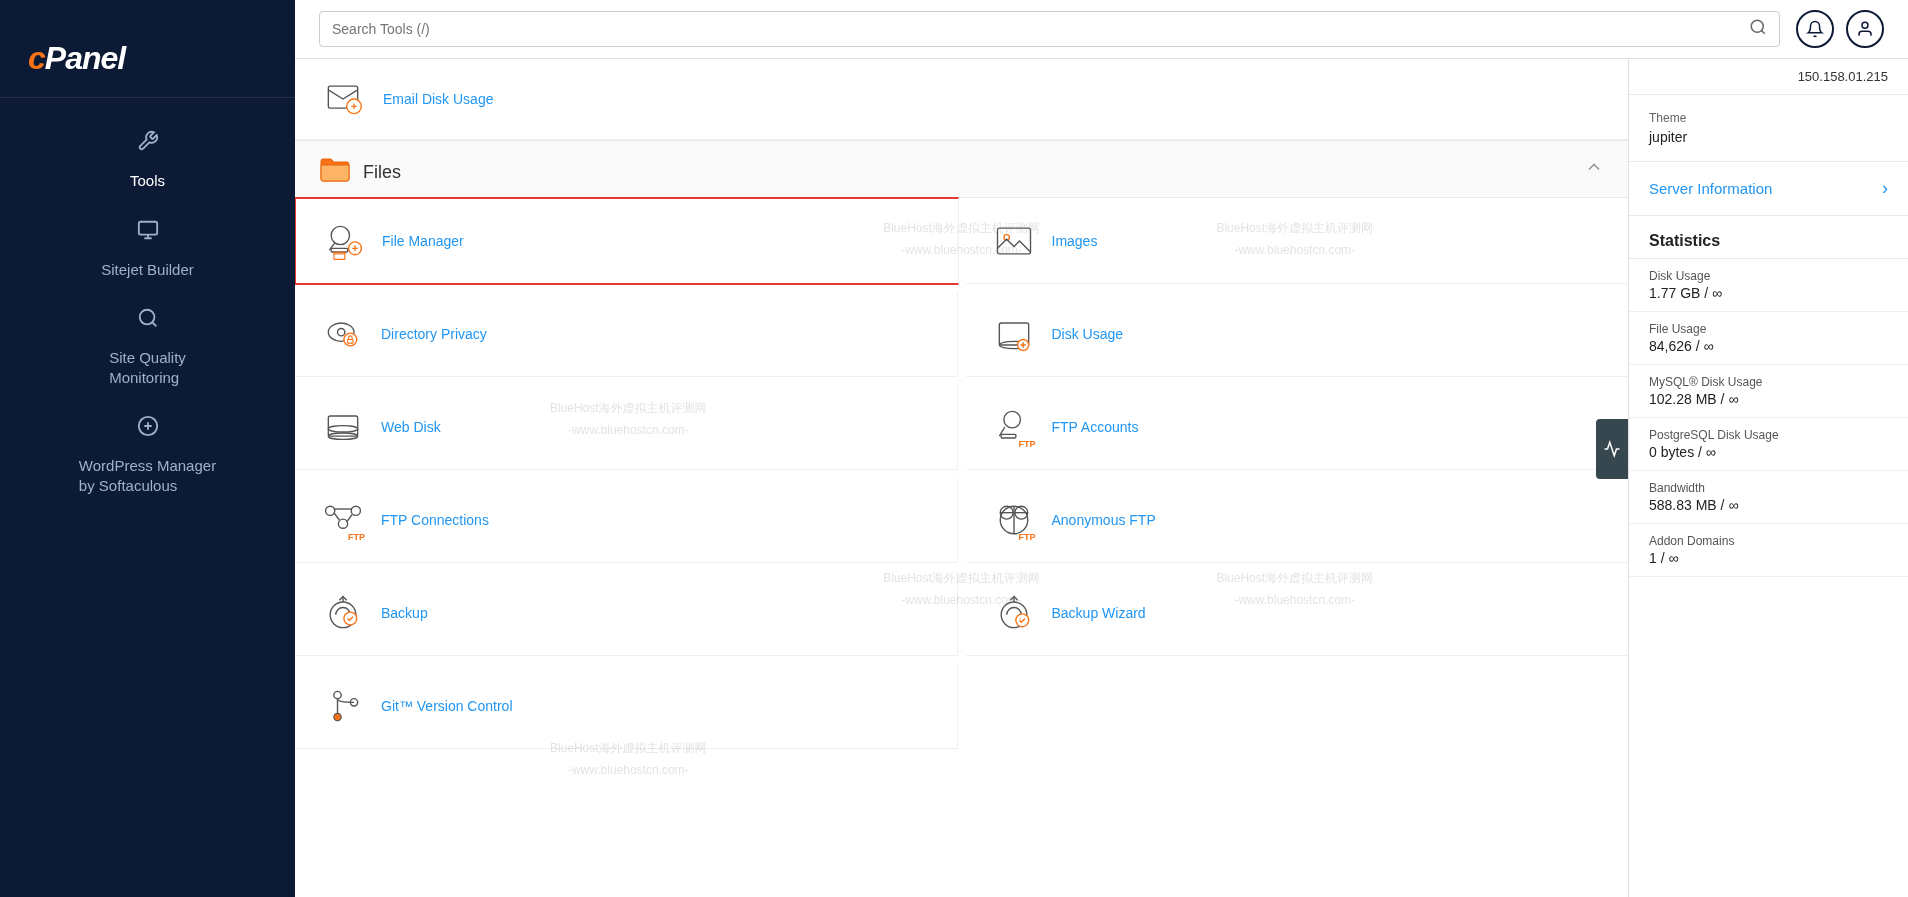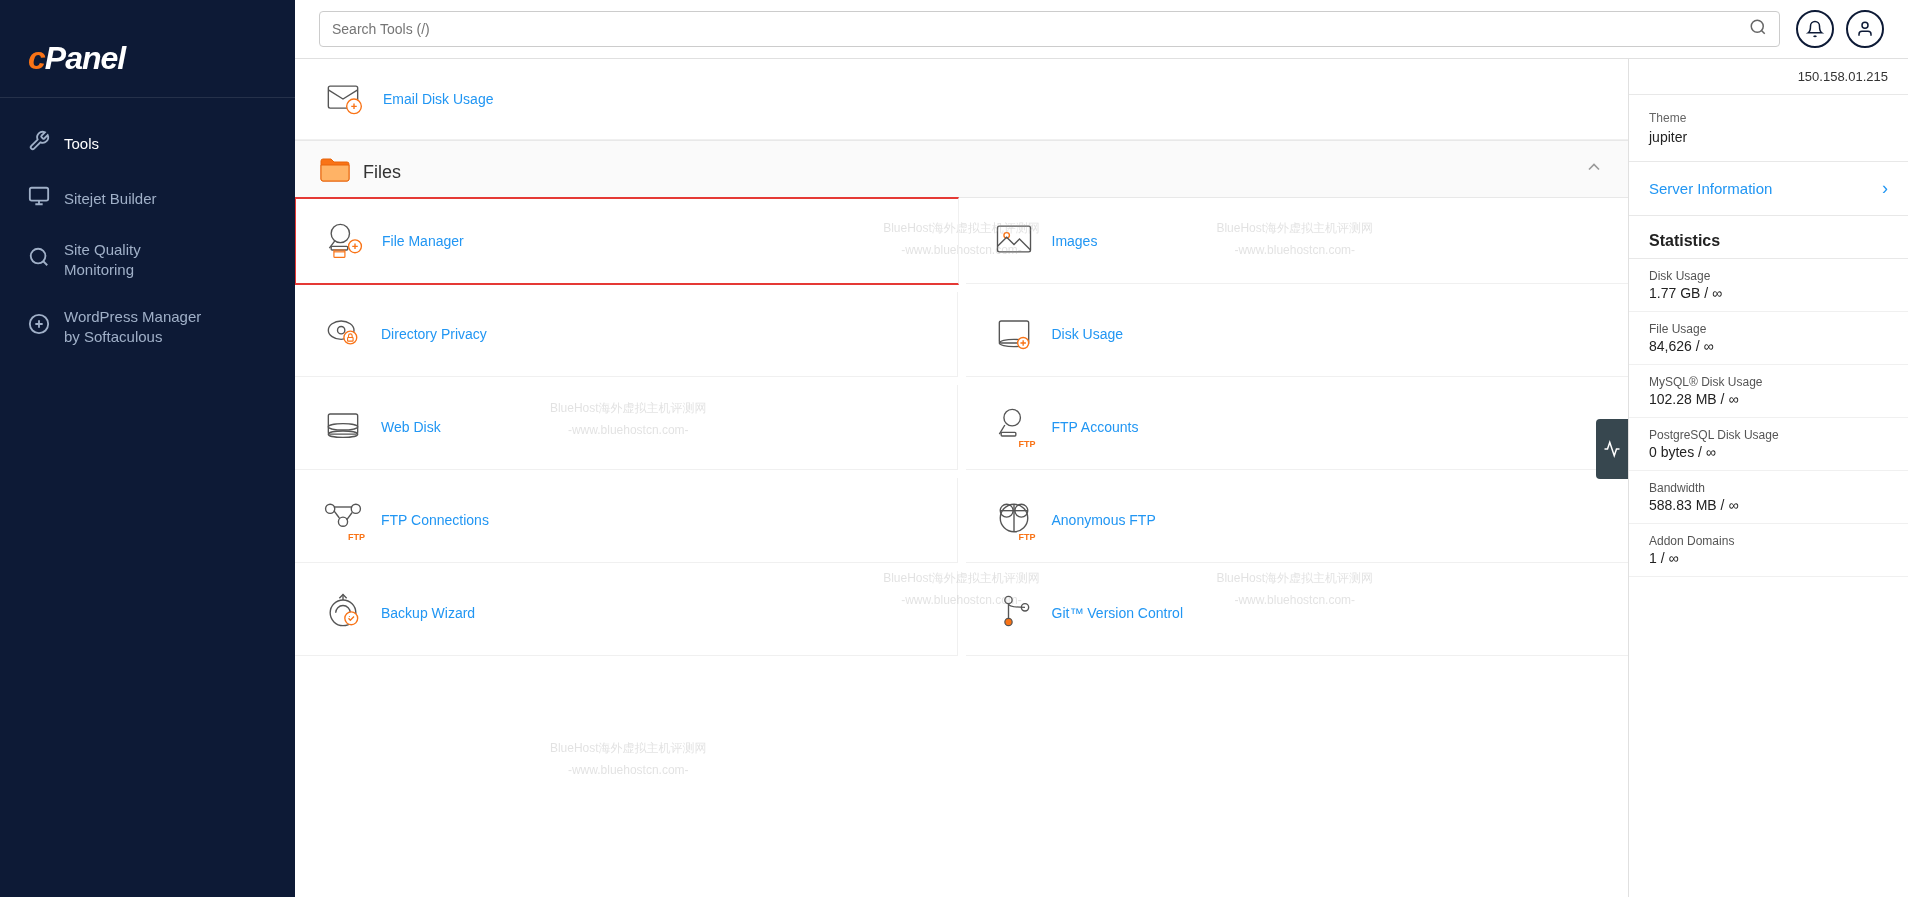--- a/index.html
+++ b/index.html
@@ -36,20 +36,21 @@
     }
     .sidebar-item {
       display: flex;
       align-items: center;
       gap: 14px;
       padding: 12px 28px;
       color: #a0b0c8;
       cursor: pointer;
       font-size: 15px;
       transition: background 0.2s;
+      flex-direction: column;
     }
     .sidebar-item.active { color: #fff; }
     .sidebar-icon {
       font-size: 18px;
       color: #a0b0c8;
       width: 22px;
       text-align: center;
     }
     .sidebar-item.active .sidebar-icon { color: #fff; }
     .sidebar-item-text { line-height: 1.3; }
@@ -174,21 +175,21 @@
       position: relative;
       transition: background 0.15s;
     }
     .tool-item.highlighted {
       border: 2px solid #e53935;
       margin: -1px;
       z-index: 5;
     }
     .tool-icon {
       width: 48px; height: 48px;
-      display: flex; align-items: flex-start; justify-content: center;
+      display: flex; align-items: center; justify-content: center;
       flex-shrink: 0;
     }
     .tool-label {
       font-size: 14px;
       color: #2196f3;
       cursor: pointer;
     }
 
     
     svg { overflow: visible; }
@@ -523,20 +524,33 @@
                 <ellipse cx="32" cy="16" rx="7" ry="7" stroke="#555"></ellipse>
                 <line x1="9" y1="16" x2="39" y2="16" stroke="#555"></line>
                 <line x1="24" y1="9" x2="24" y2="39" stroke="#555"></line>
                 <ellipse cx="24" cy="24" rx="15" ry="15" stroke="#555"></ellipse>
               </svg>
               <span style="position:absolute;bottom:2px;right:2px;font-size:9px;color:#f97316;font-weight:bold;">FTP</span>
             </div>
             <span class="tool-label">Anonymous FTP</span>
           </div>
 
+          <div class="tool-item">
+            <div class="tool-icon">
+              <svg width="44" height="44" viewBox="0 0 48 48" fill="none" stroke="#555" stroke-width="1.5">
+                <circle cx="24" cy="26" r="14" stroke="#555"></circle>
+                <path d="M24 12V6" stroke="#555"></path>
+                <polyline points="20,10 24,6 28,10" stroke="#555"></polyline>
+                <path d="M16 26 A8 8 0 0 1 32 26" stroke="#555"></path>
+                <circle cx="32" cy="30" r="7" fill="#fff" stroke="#f97316" stroke-width="1.5"></circle>
+                <path d="M29 30l2 2 4-4" stroke="#f97316" stroke-width="1.5" fill="none"></path>
+              </svg>
+            </div>
+            <span class="tool-label">Backup</span>
+          </div>
 
           <div class="tool-item">
             <div class="tool-icon">
               <svg width="44" height="44" viewBox="0 0 48 48" fill="none" stroke="#555" stroke-width="1.5">
                 <circle cx="24" cy="26" r="14" stroke="#555"></circle>
                 <path d="M24 12V6" stroke="#555"></path>
                 <polyline points="20,10 24,6 28,10" stroke="#555"></polyline>
                 <path d="M16 26 A8 8 0 0 1 32 26" stroke="#555"></path>
                 <circle cx="33" cy="32" r="7" fill="#fff" stroke="#f97316" stroke-width="1.5"></circle>
                 <path d="M30 32l2 2 4-4" stroke="#f97316" stroke-width="1.5" fill="none"></path>

